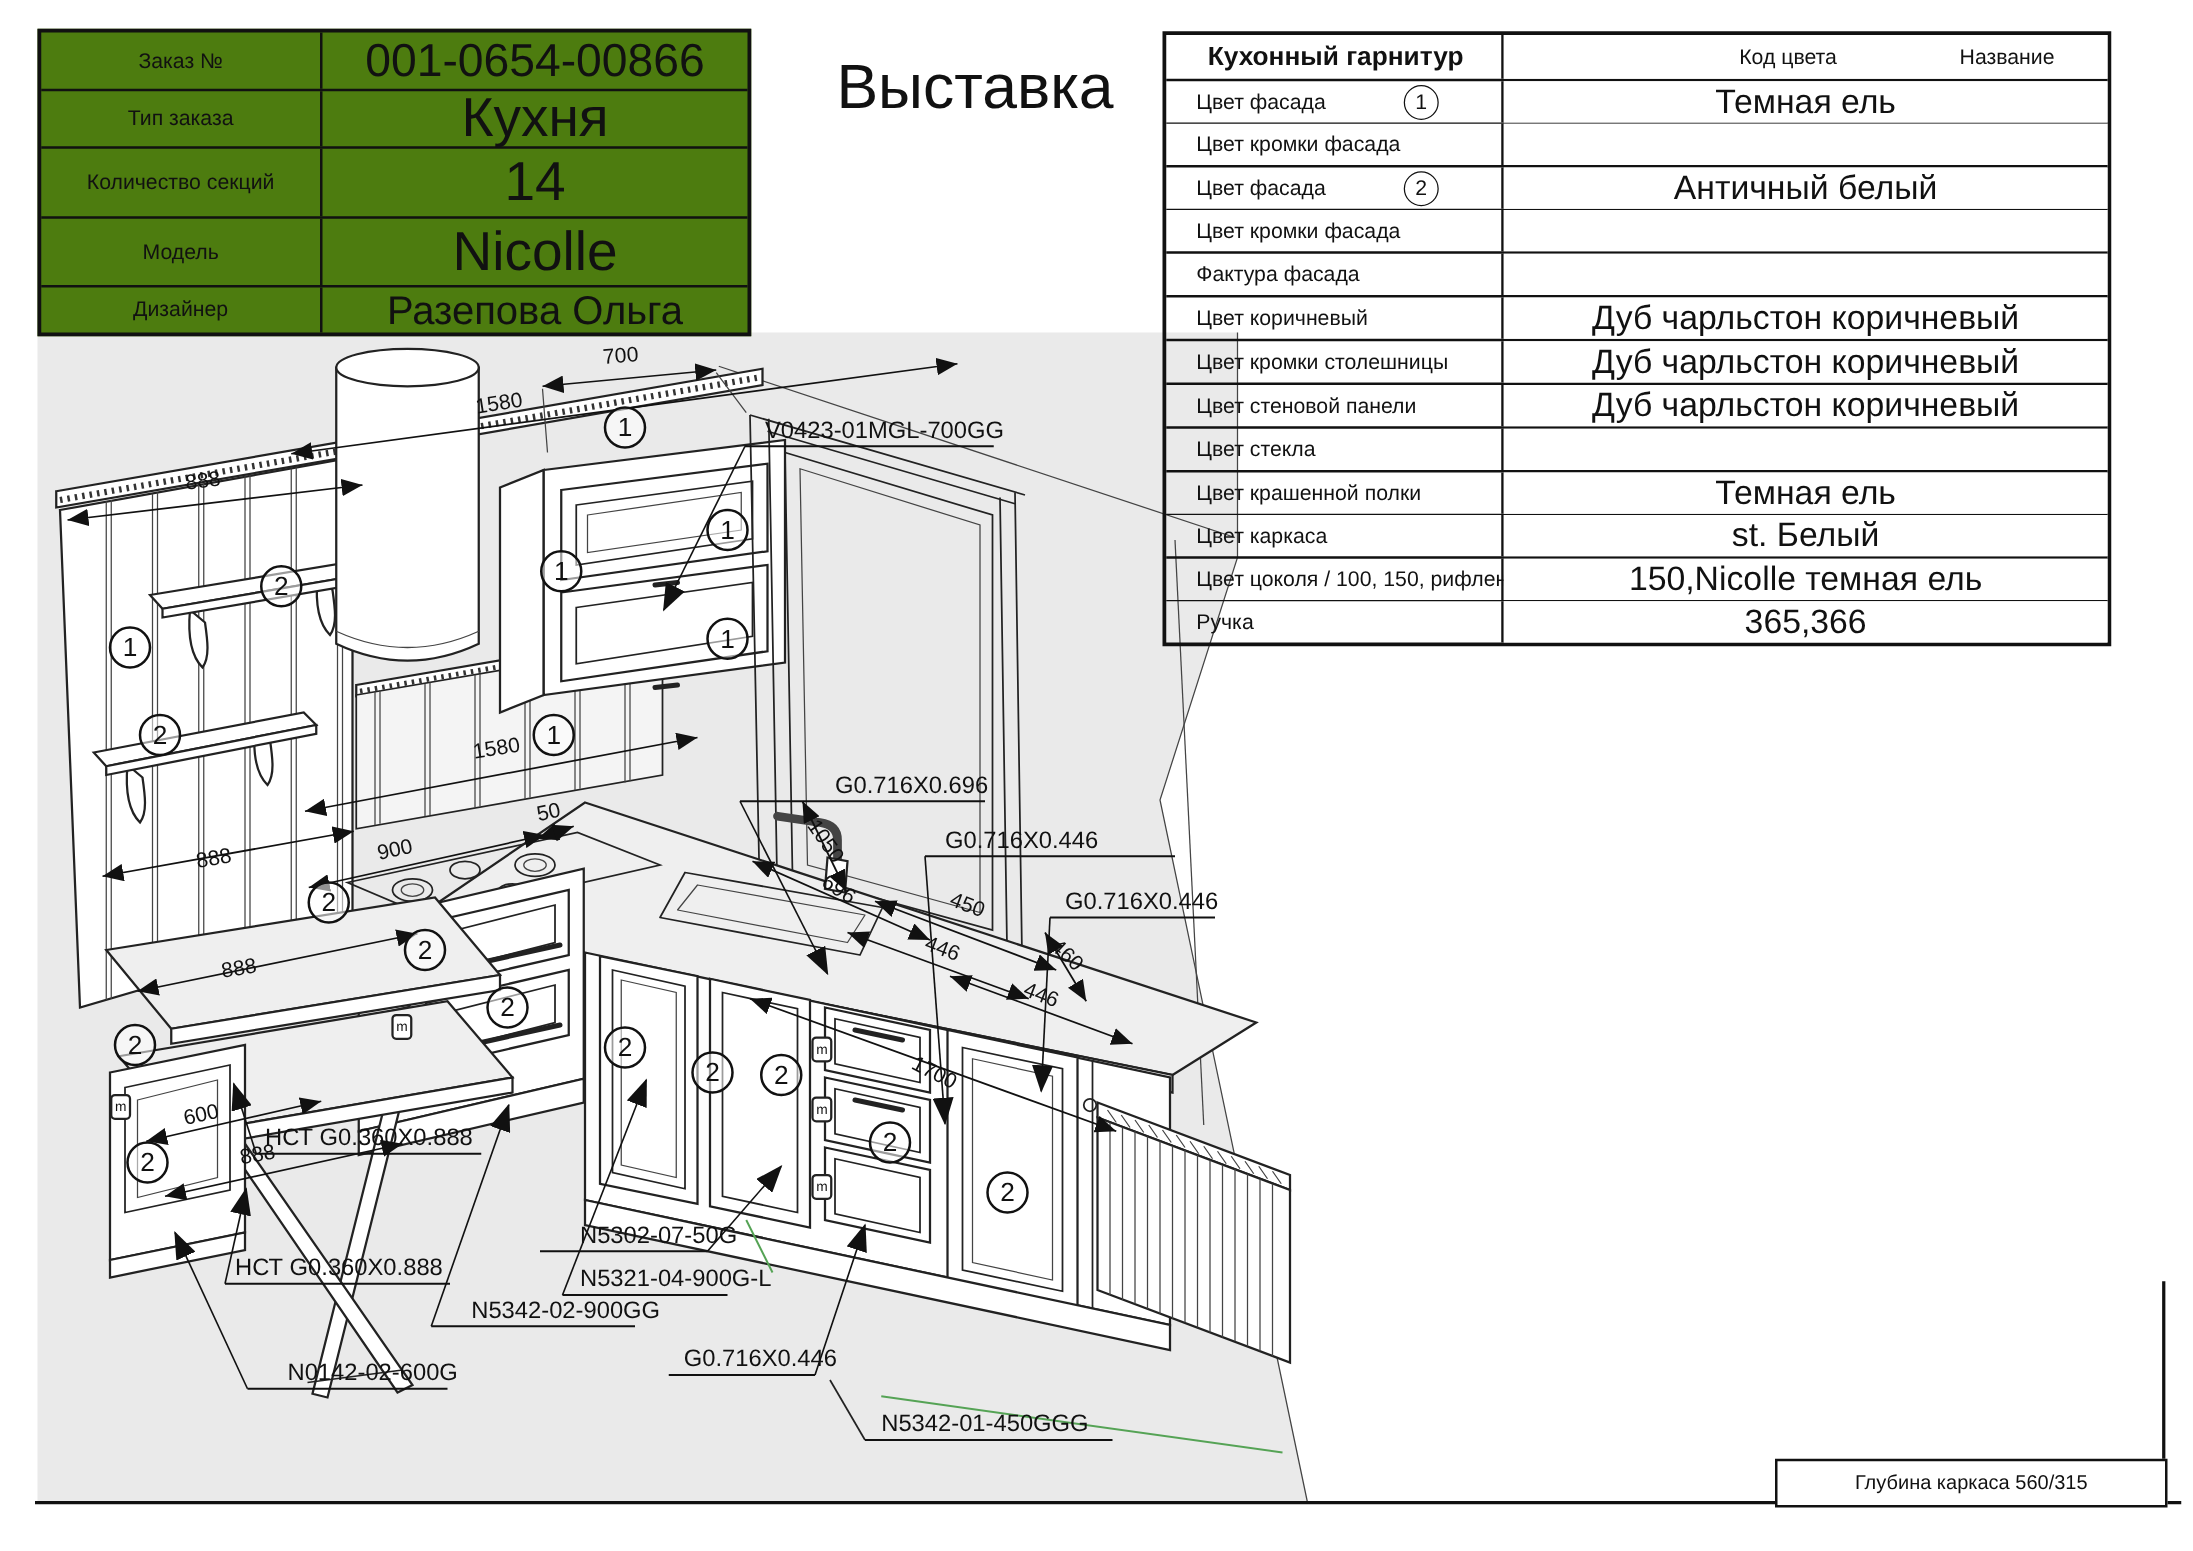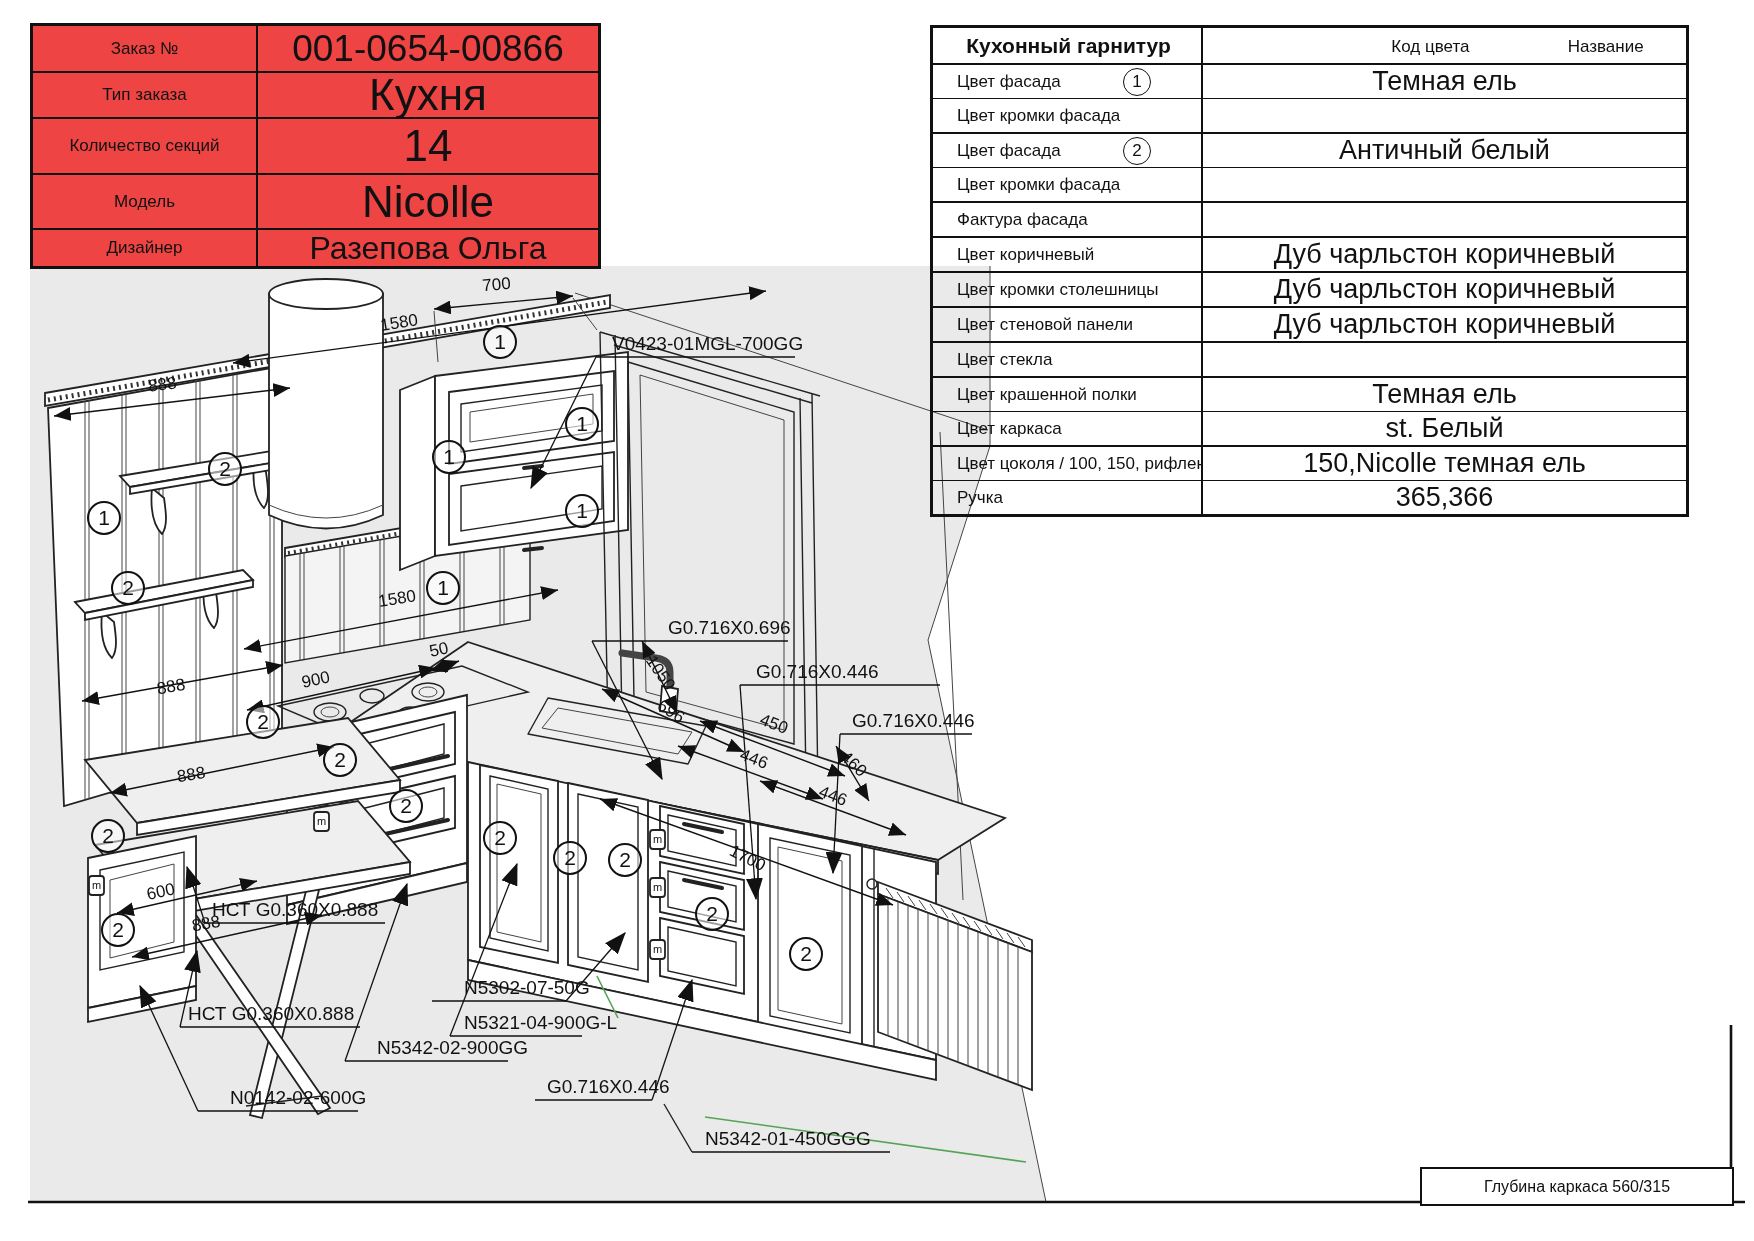--- a/index.html
+++ b/index.html
@@ -1,20 +1,20 @@
 <!DOCTYPE html>
 <html><head>
 <meta charset="utf-8">
 <style>
   html,body{margin:0;padding:0;background:#fff;}
   #page{position:relative;width:1754px;height:1241px;background:#fff;overflow:hidden;
         font-family:"Liberation Sans",sans-serif;color:#111;}
   #draw{position:absolute;left:0;top:0;z-index:1;}
   
-  .ot{position:absolute;left:30px;top:23px;width:565px;z-index:2;border:3px solid #111;background:#ef4444;}
+  .ot{position:absolute;left:30px;top:23px;width:565px;z-index:2;border:3px solid #111;background:#4d7c0f;}
   .ot-row{display:grid;grid-template-columns:225px 1fr;border-bottom:2px solid #111;}
   .ot-row:last-child{border-bottom:none;}
   .ot-label{display:flex;align-items:center;justify-content:center;font-size:17px;border-right:2px solid #111;}
   .ot-value{display:flex;align-items:center;justify-content:center;line-height:1;}
   .h45{height:45px}.h44{height:44px}.h54{height:54px}.h53{height:53px}.h36{height:36px}
   .f38{font-size:37px}.f44{font-size:44px}.f33{font-size:32px}
   
   .ttl{position:absolute;left:640px;top:40px;width:280px;text-align:center;font-size:50px;z-index:2;}
   
   .st{position:absolute;left:930px;top:25px;width:753px;z-index:2;border:3px solid #111;}
@@ -433,20 +433,21 @@
   <div class="ot-row h53">
     <div class="ot-label">Модель</div>
     <div class="ot-value f44">Nicolle</div>
   </div>
   <div class="ot-row h36">
     <div class="ot-label">Дизайнер</div>
     <div class="ot-value f33">Разепова Ольга</div>
   </div>
 </div>
 
+<div class="ttl">Выставка</div>
 
 <div class="st">
   <div class="st-row st-head thick">
     <div class="st-l st-ht">Кухонный гарнитур</div>
     <div class="st-v st-hv">
       <span class="c1">Код цвета</span>
       <span class="c2">Название</span>
     </div>
   </div>
 

